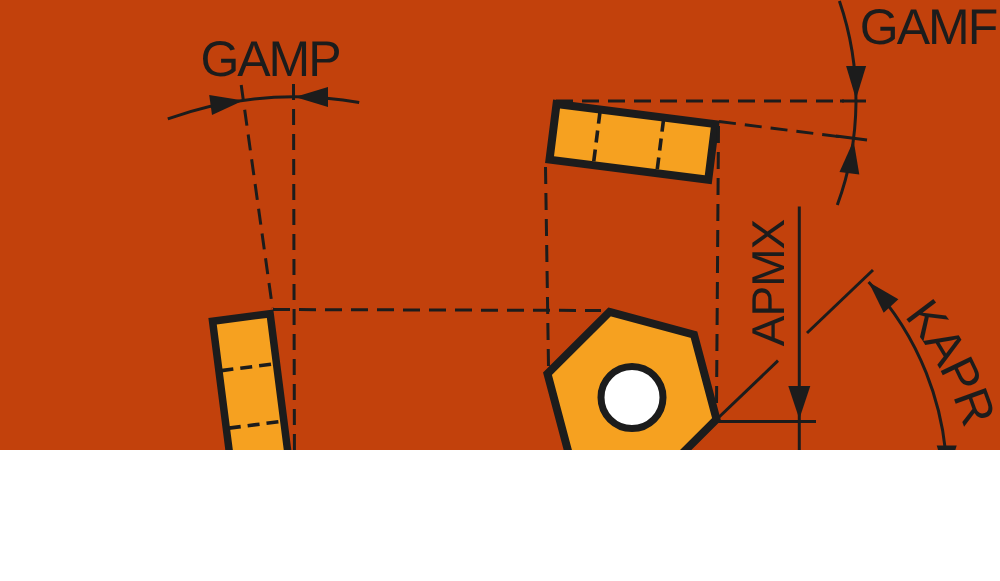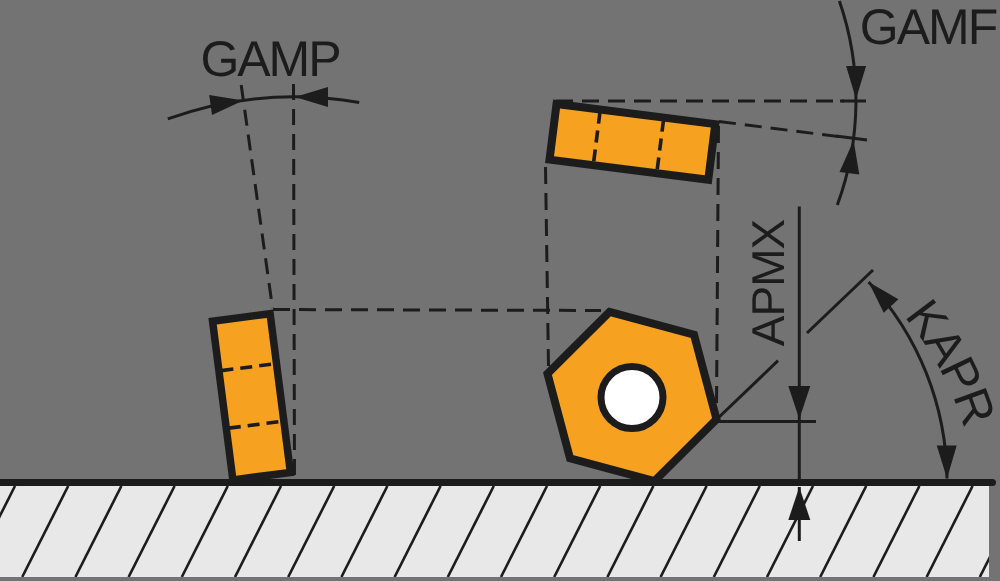--- a/index.html
+++ b/index.html
@@ -1,16 +1,16 @@
 <!DOCTYPE html>
 <html><head>
 <meta charset="utf-8">
 <style>
 html,body{margin:0;padding:0;background:#ffffff;}
-#stage{position:relative;width:1000px;height:581px;background:#737373;overflow:hidden;}
+#stage{position:relative;width:1000px;height:450px;background:#c2410c;overflow:hidden;}
 text{font-family:"Liberation Sans",sans-serif;fill:#1c1c1c;text-rendering:geometricPrecision;-webkit-font-smoothing:antialiased;}
 </style>
 </head>
 <body>
 <div id="stage">
 <svg width="1000" height="581" viewBox="0 0 1000 581" xmlns="http://www.w3.org/2000/svg">
 <defs>
 <clipPath id="bandclip">
           <rect x="0" y="486" width="989" height="91"></rect>
         </clipPath>

